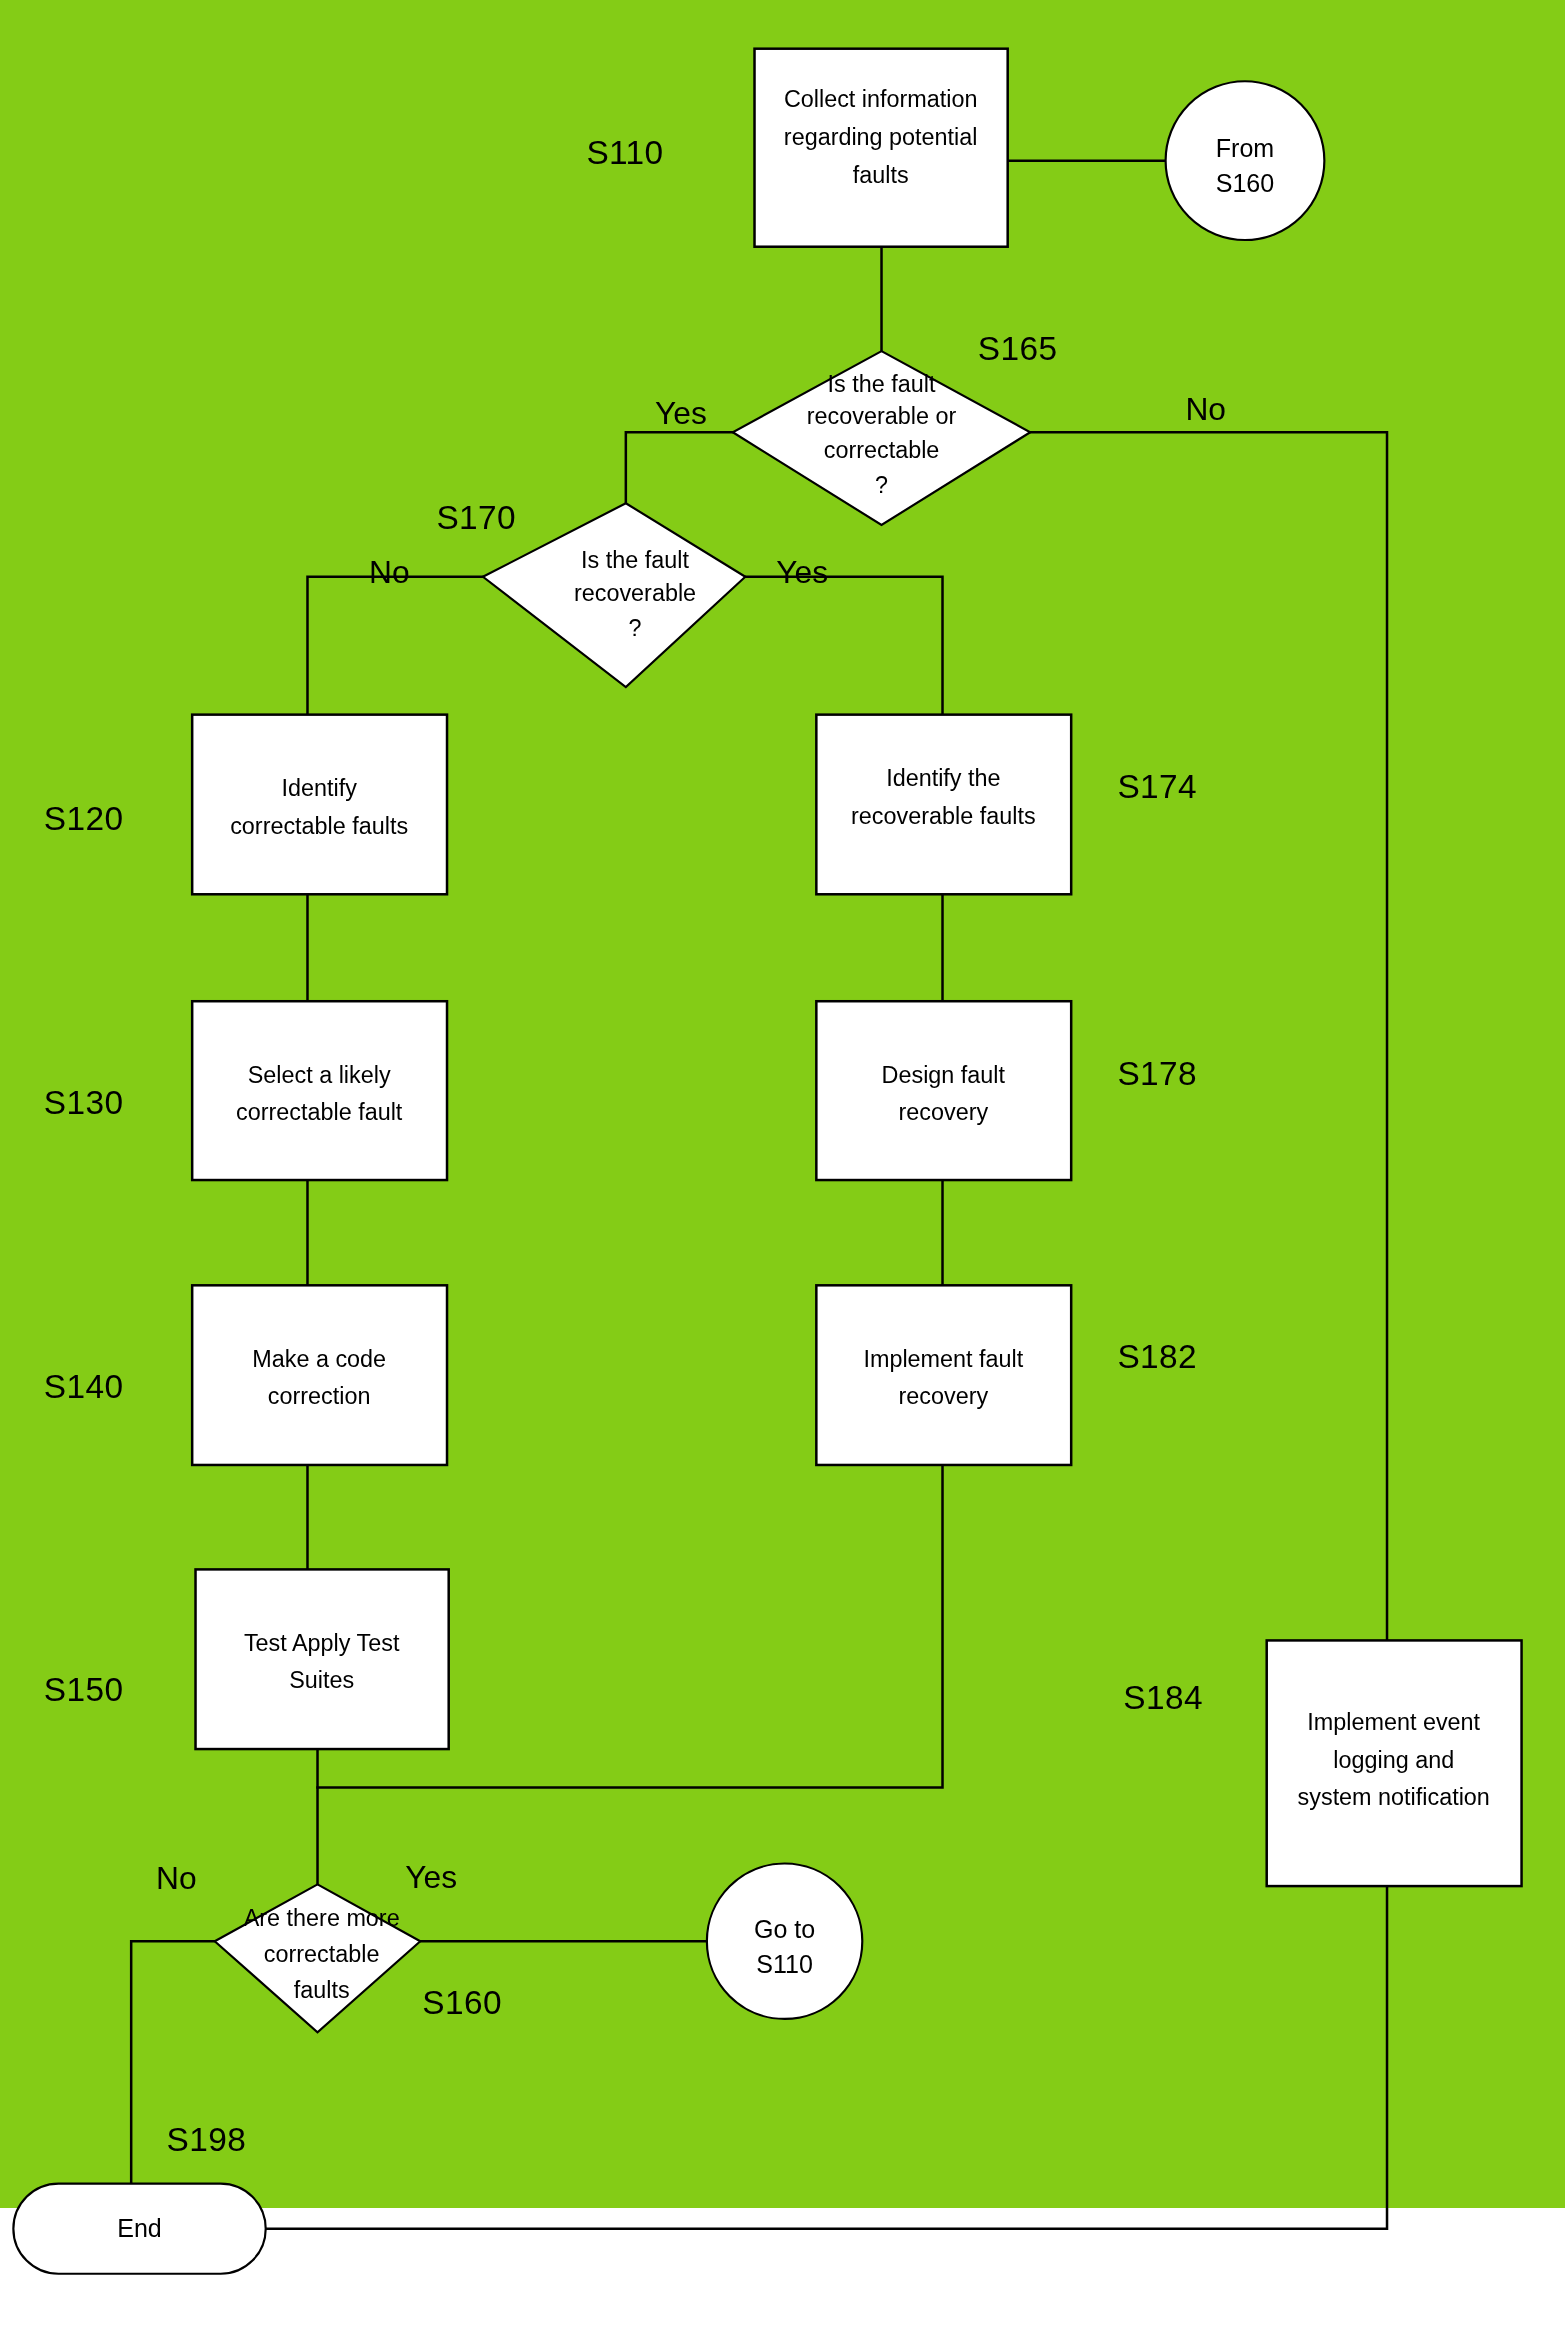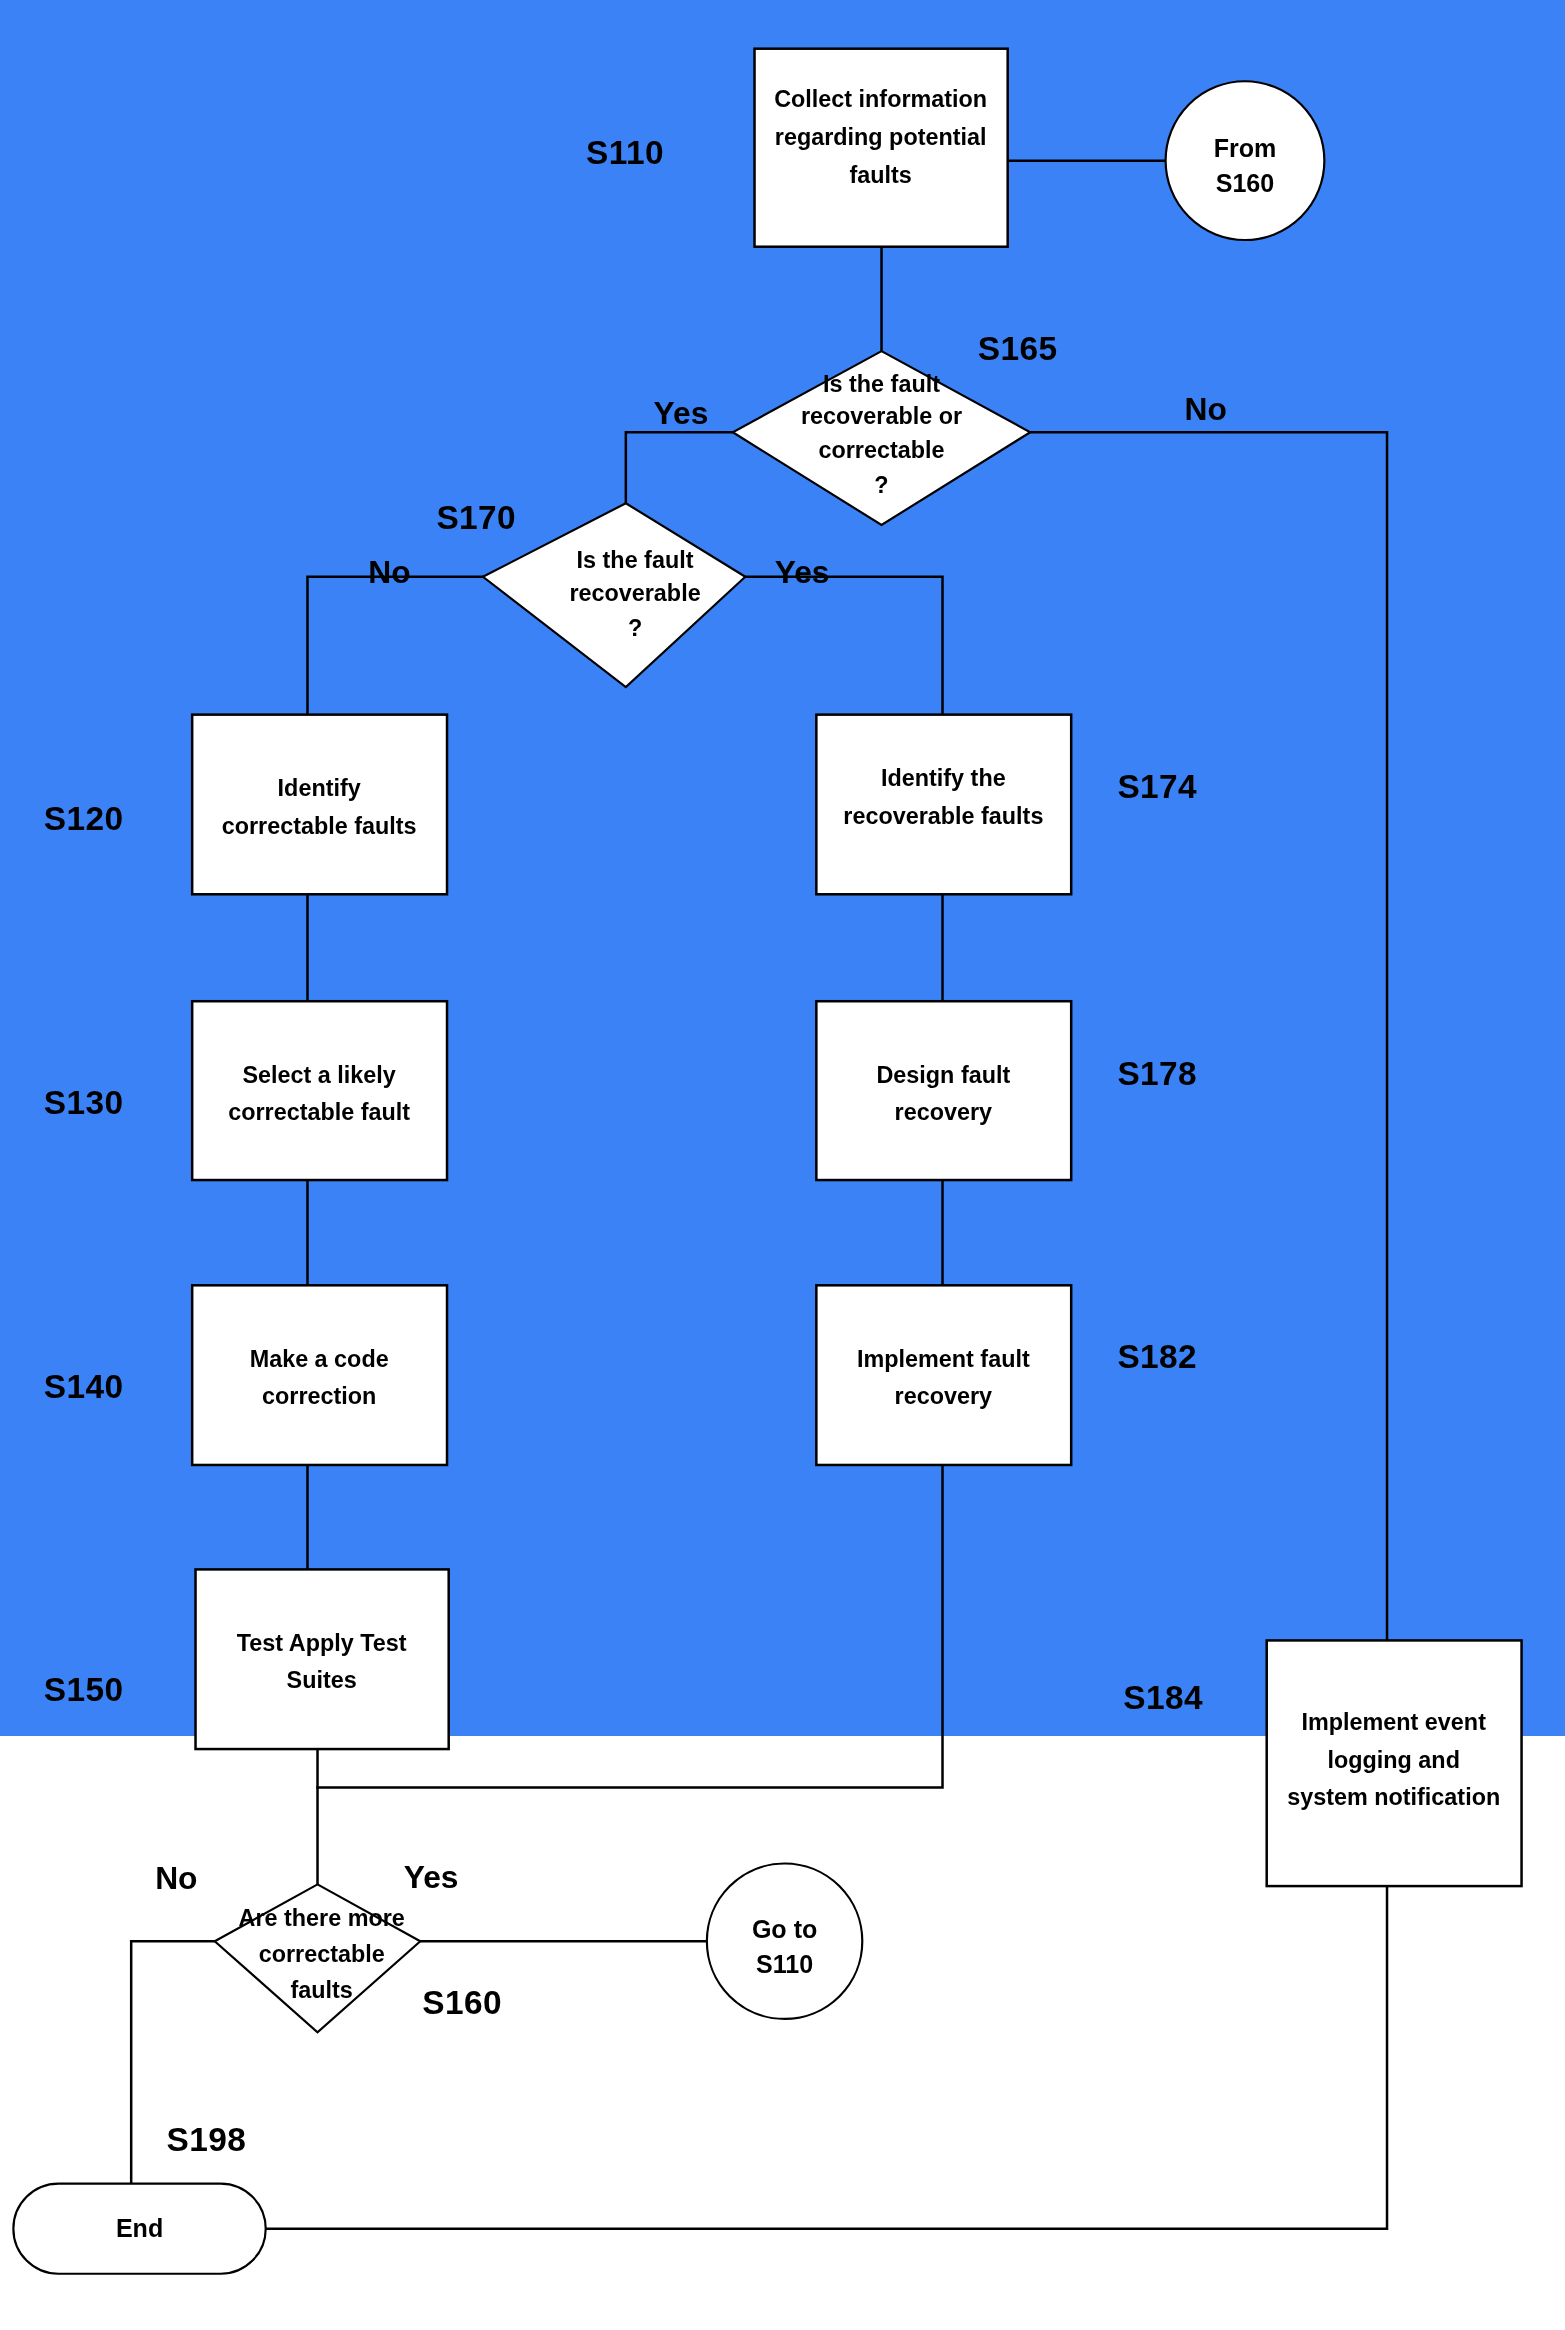--- a/index.html
+++ b/index.html
@@ -9,23 +9,22 @@
   }
   body {
     width: 1565px;
     height: 2330px;
     font-family: "Liberation Sans", sans-serif;
     overflow: hidden;
   }
   #flowchart-root {
     position: relative;
     width: 1565px;
-    height: 1736px;
-    background: #3b82f6;
-    font-weight: bold;
+    height: 2208px;
+    background: #84cc16;
   }
   svg.flow {
     display: block;
     width: 1565px;
     height: 2330px;
   }
   .node-shape {
     fill: #ffffff;
     stroke: #000000;
     stroke-width: 3;

